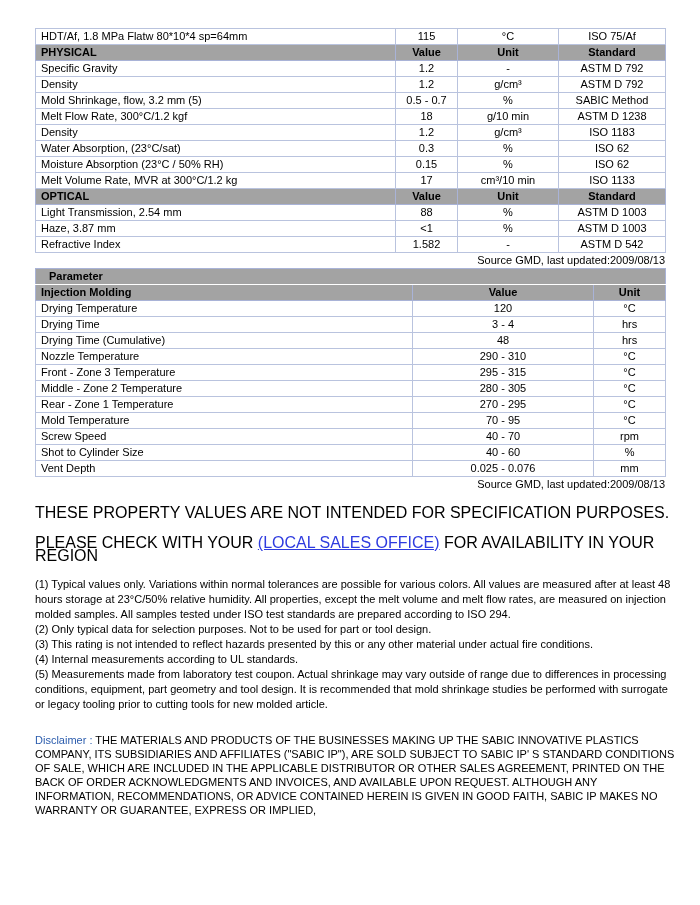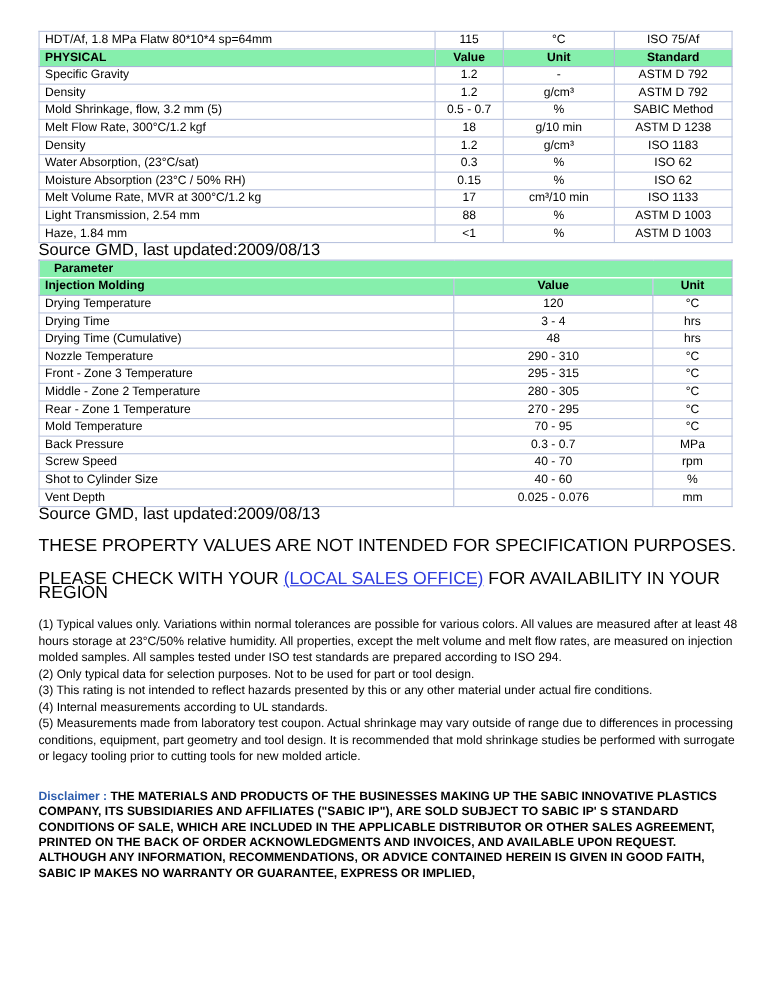--- a/index.html
+++ b/index.html
@@ -23,30 +23,31 @@
     font-size: 11px;
     line-height: 13px;
     height: 15px;
     padding: 1px 5px;
     overflow: hidden;
     white-space: nowrap;
     vertical-align: middle;
   }
   table.proptable td.c { text-align: center; }
   tr.header td, tr.header-span td {
-    background: #86efac;
+    background: #a3a3a3;
     border-color: #a9b3d7;
     font-weight: bold;
   }
   tr.header-span td { border-bottom: 1px solid #ffffff; padding-left: 13px; }
 
   
   .source {
     width: 630px;
-    font-size: 15px;
+    text-align: right;
+    font-size: 11px;
     line-height: 12px;
     margin: 1px 0 2px 0;
   }
   .section-heading {
     color: #2b5cad;
     font-size: 11.5px;
     font-weight: bold;
     margin: 2px 0 13px 0;
   }
   .specnote {
@@ -70,21 +71,21 @@
     margin-top: 15px;
     width: 642px;
     font-size: 11px;
     line-height: 15px;
   }
   .disclaimer {
     margin-top: 21px;
     width: 642px;
     font-size: 11px;
     line-height: 14px;
-    font-weight: bold;
+    font-weight: normal;
   }
   .disclaimer .dlabel { color: #2b5cad; }
 </style>
 </head>
 <body>
 
 <div class="page">
 
   <table class="proptable">
     <colgroup>
@@ -147,31 +148,43 @@
           <td class="c">0.15</td>
           <td class="c">%</td>
           <td class="c">ISO 62</td>
         </tr>
         <tr class="data">
           <td>Melt Volume Rate, MVR at 300°C/1.2 kg</td>
           <td class="c">17</td>
           <td class="c">cm³/10 min</td>
           <td class="c">ISO 1133</td>
         </tr>
+        <tr class="header">
+          <td>OPTICAL</td>
+          <td class="c">Value</td>
+          <td class="c">Unit</td>
+          <td class="c">Standard</td>
+        </tr>
         <tr class="data">
           <td>Light Transmission, 2.54 mm</td>
           <td class="c">88</td>
           <td class="c">%</td>
           <td class="c">ASTM D 1003</td>
         </tr>
         <tr class="data">
-          <td>Haze, 1.84 mm</td>
+          <td>Haze, 3.87 mm</td>
           <td class="c">&lt;1</td>
           <td class="c">%</td>
           <td class="c">ASTM D 1003</td>
+        </tr>
+        <tr class="data">
+          <td>Refractive Index</td>
+          <td class="c">1.582</td>
+          <td class="c">-</td>
+          <td class="c">ASTM D 542</td>
         </tr>
       </tbody>
   </table>
   <div class="source">Source GMD, last updated:2009/08/13</div>
 
 
   <table class="proptable">
     <colgroup>
       <col style="width:377px">
         <col style="width:181px">
@@ -220,25 +233,20 @@
           <td>Rear - Zone 1 Temperature</td>
           <td class="c">270 - 295</td>
           <td class="c">°C</td>
         </tr>
         <tr class="data">
           <td>Mold Temperature</td>
           <td class="c">70 - 95</td>
           <td class="c">°C</td>
         </tr>
         <tr class="data">
-          <td>Back Pressure</td>
-          <td class="c">0.3 - 0.7</td>
-          <td class="c">MPa</td>
-        </tr>
-        <tr class="data">
           <td>Screw Speed</td>
           <td class="c">40 - 70</td>
           <td class="c">rpm</td>
         </tr>
         <tr class="data">
           <td>Shot to Cylinder Size</td>
           <td class="c">40 - 60</td>
           <td class="c">%</td>
         </tr>
         <tr class="data">

